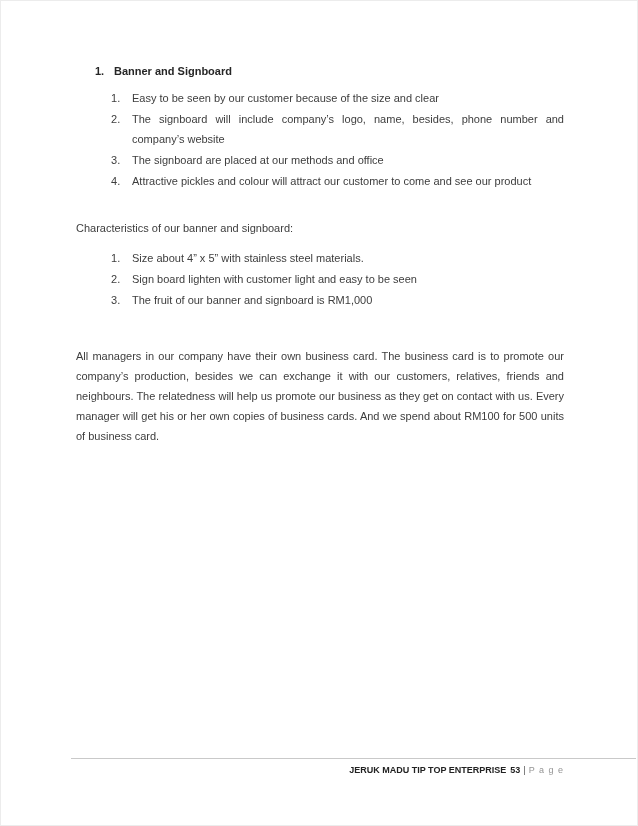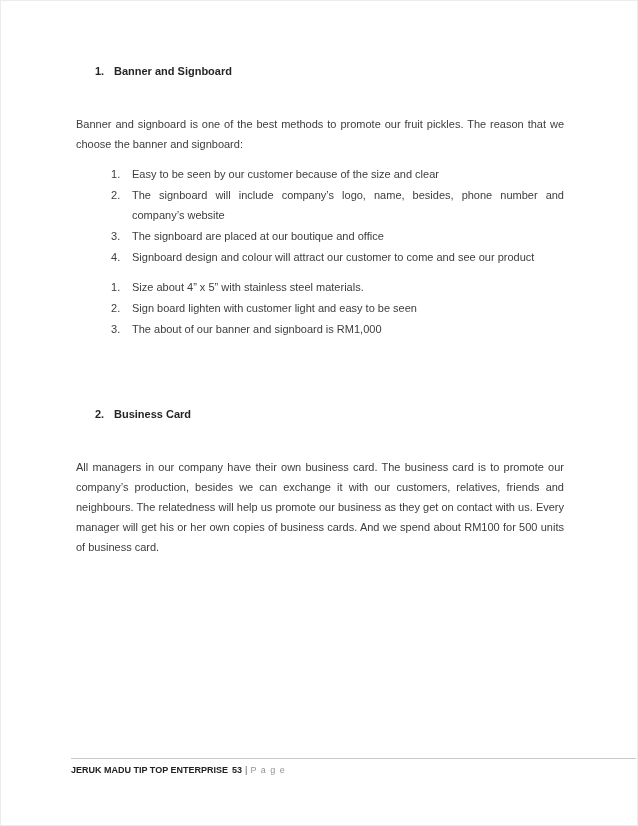--- a/index.html
+++ b/index.html
@@ -51,56 +51,55 @@
     left: 0;
   }
   .footer {
     position: absolute;
     left: 70px;
     right: 1px;
     top: 757px;
     border-top: 1px solid #c9c9c9;
   }
   .footer-text {
-    text-align: left;
+    text-align: right;
     padding: 6px 72px 0 0;
     font-size: 9px;
     color: #222222;
     white-space: nowrap;
   }
   .company { font-weight: bold; }
   .pagenum { margin-left: 4px; font-weight: bold; }
   .sep { margin-left: 3px; color: #555555; }
   .pagelabel { margin-left: 3px; color: #949494; letter-spacing: 1px; }
 </style>
 </head>
 <body>
 
 <div class="page">
   <div class="content">
 
     <h2 class="heading h1"><span class="num">1.</span><span>Banner and Signboard</span></h2>
 
-    <p class="para">Banner and signboard is one of the best methods to promote our fruit pickles. The reason that we choose the banner and signboard:</p>
 
     <ol class="list">
         <li>Easy to be seen by our customer because of the size and clear</li>
         <li>The signboard will include company’s logo, name, besides, phone number and company’s website</li>
-        <li>The signboard are placed at our boutique and office</li>
-        <li>Signboard design and colour will attract our customer to come and see our product</li>
+        <li>The signboard are placed at our methods and office</li>
+        <li>Attractive pickles and colour will attract our customer to come and see our product</li>
       </ol>
 
+    <p class="para char-intro">Characteristics of our banner and signboard:</p>
 
     <ol class="list">
         <li>Size about 4” x 5” with stainless steel materials.</li>
         <li>Sign board lighten with customer light and easy to be seen</li>
-        <li>The about of our banner and signboard is RM1,000</li>
+        <li>The fruit of our banner and signboard is RM1,000</li>
       </ol>
 
-    <h2 class="heading h2"><span class="num">2.</span><span>Business Card</span></h2>
 
     <p class="para">All managers in our company have their own business card. The business card is to promote our company’s production, besides we can exchange it with our customers, relatives, friends and neighbours. The relatedness will help us promote our business as they get on contact with us. Every manager will get his or her own copies of business cards. And we spend about RM100 for 500 units of business card.</p>
 
   </div>
 
   <div class="footer">
     <div class="footer-text"><span class="company">JERUK MADU TIP TOP ENTERPRISE</span><span class="pagenum">53</span><span class="sep">|</span><span class="pagelabel">P a g e</span></div>
   </div>
 </div>
 

